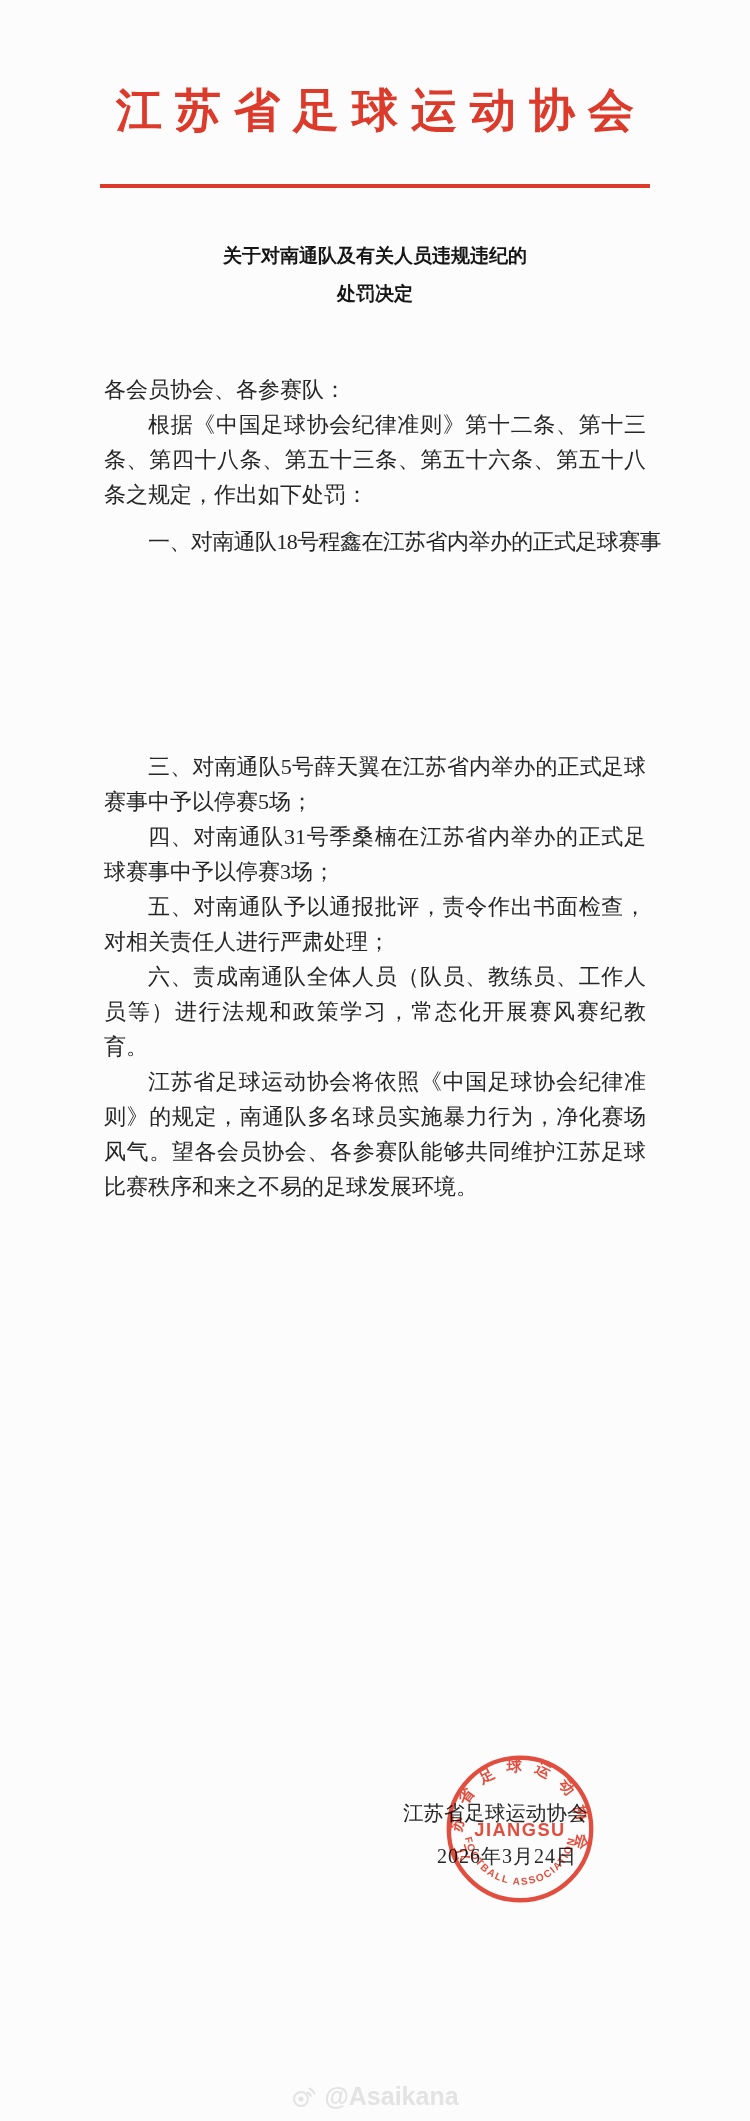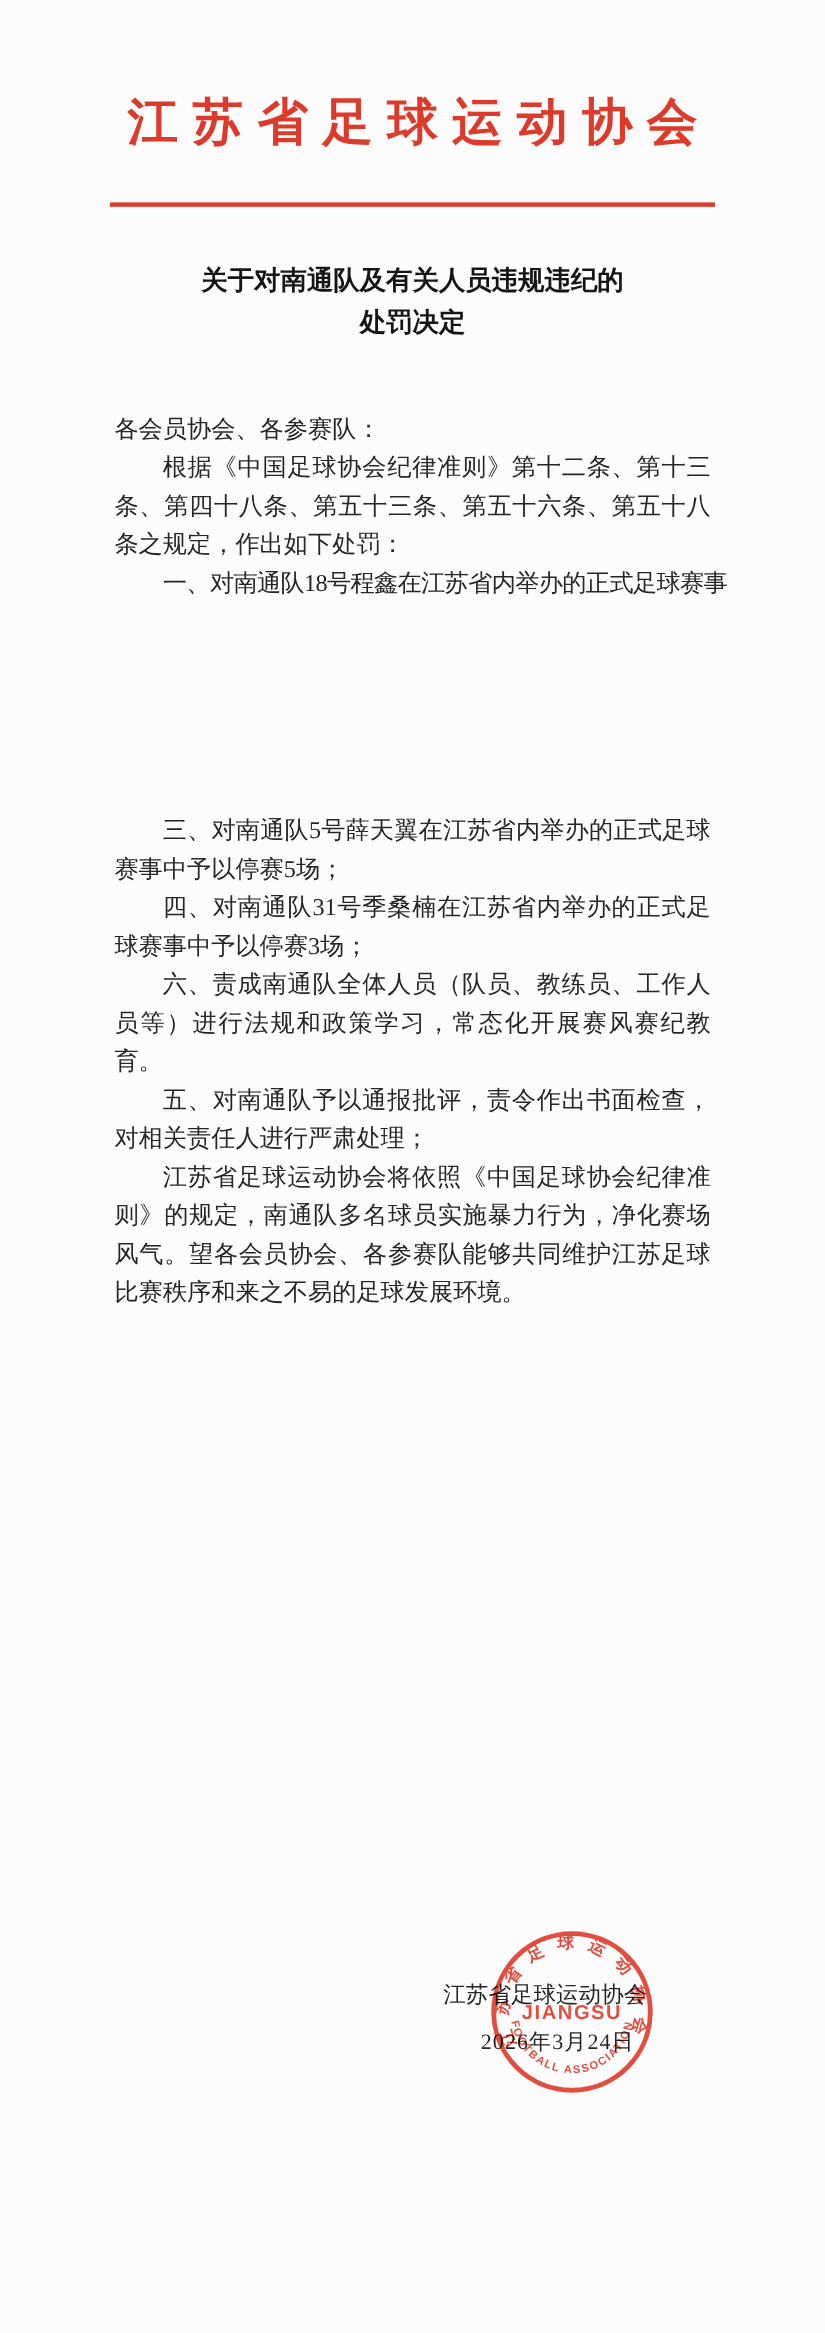--- a/index.html
+++ b/index.html
@@ -20,32 +20,32 @@
     white-space:nowrap;
     text-indent:13px; 
   }
   .red-rule{
     position:absolute;top:184px;left:100px;width:550px;height:4px;
     background:var(--accent,#dc3a2a);
   }
   .doc-title{
     position:absolute;top:237px;left:0;width:750px;
     text-align:center;
-    font-size:24px;font-weight:bold;line-height:38px;
+    font-size:19px;font-weight:bold;line-height:38px;
     color:#161616;
   }
   .body-text{
     position:absolute;top:372px;left:104px;width:542px;
     font-size:22px;line-height:35px;
     text-align:justify;
     color:#262626;
   }
   .para{margin:0;}
   .para.indent{text-indent:2em;}
-  .para.tight{letter-spacing:-0.6px;white-space:nowrap;}
+  .para.tight{letter-spacing:-0.6px;white-space:nowrap;margin-top:12px;}
   .page-gap{height:190px;}
   .sig-org{
     position:absolute;top:1799px;left:403px;
     font-size:20.5px;color:#262626;white-space:nowrap;
   }
   .sig-date{
     position:absolute;top:1843px;left:437px;
     font-size:20px;letter-spacing:1px;color:#262626;white-space:nowrap;
   }
   .seal{
@@ -93,22 +93,22 @@
     <span>处罚决定</span>
   </div>
 
   <main class="body-text" id="body-container">
       <p class="para">各会员协会、各参赛队：</p>
       <p class="para indent">根据《中国足球协会纪律准则》第十二条、第十三条、第四十八条、第五十三条、第五十六条、第五十八条之规定，作出如下处罚：</p>
       <p class="para indent tight">一、对南通队18号程鑫在江苏省内举办的正式足球赛事</p>
       <div class="page-gap"></div>
       <p class="para indent">三、对南通队5号薛天翼在江苏省内举办的正式足球赛事中予以停赛5场；</p>
       <p class="para indent">四、对南通队31号季桑楠在江苏省内举办的正式足球赛事中予以停赛3场；</p>
+      <p class="para indent">五、对南通队予以通报批评，责令作出书面检查，对相关责任人进行严肃处理；</p>
       <p class="para indent">六、责成南通队全体人员（队员、教练员、工作人员等）进行法规和政策学习，常态化开展赛风赛纪教育。</p>
-      <p class="para indent">五、对南通队予以通报批评，责令作出书面检查，对相关责任人进行严肃处理；</p>
       <p class="para indent">江苏省足球运动协会将依照《中国足球协会纪律准则》的规定，南通队多名球员实施暴力行为，净化赛场风气。望各会员协会、各参赛队能够共同维护江苏足球比赛秩序和来之不易的足球发展环境。</p>
     </main>
 
   <div class="sig-org">江苏省足球运动协会</div>
 
   <div class="sig-date">2026年3月24日</div>
 
   <svg class="seal" viewBox="0 0 160 160">
     <defs>
       <path id="sealTop" d="M 30.9,114.4 A 60,60 0 1 1 129.1,114.4" fill="none"></path>
@@ -117,14 +117,23 @@
     <circle class="seal-ring" cx="80" cy="80" r="74"></circle>
     <text class="seal-arc-cn" text-anchor="middle">
       <textPath href="#sealTop" startOffset="50%">江苏省足球运动协会</textPath>
     </text>
     <text class="seal-center" x="80" y="87" text-anchor="middle">JIANGSU</text>
     <text class="seal-arc-en" text-anchor="middle">
       <textPath href="#sealBottom" startOffset="50%">FOOTBALL ASSOCIATION</textPath>
     </text>
   </svg>
 
+  <div class="watermark">
+    <svg class="wm-icon" width="26" height="24" viewBox="0 0 26 24">
+      <circle cx="10" cy="14" r="7"></circle>
+      <circle class="pupil" cx="10" cy="14" r="2.6"></circle>
+      <path d="M16.5 7.5 a7 7 0 0 1 3.4 3.4"></path>
+      <path d="M18.5 3.5 a11 11 0 0 1 5 5"></path>
+    </svg>
+    <span>@Asaikana</span>
+  </div>
 
 </div>
 
 </body></html>

